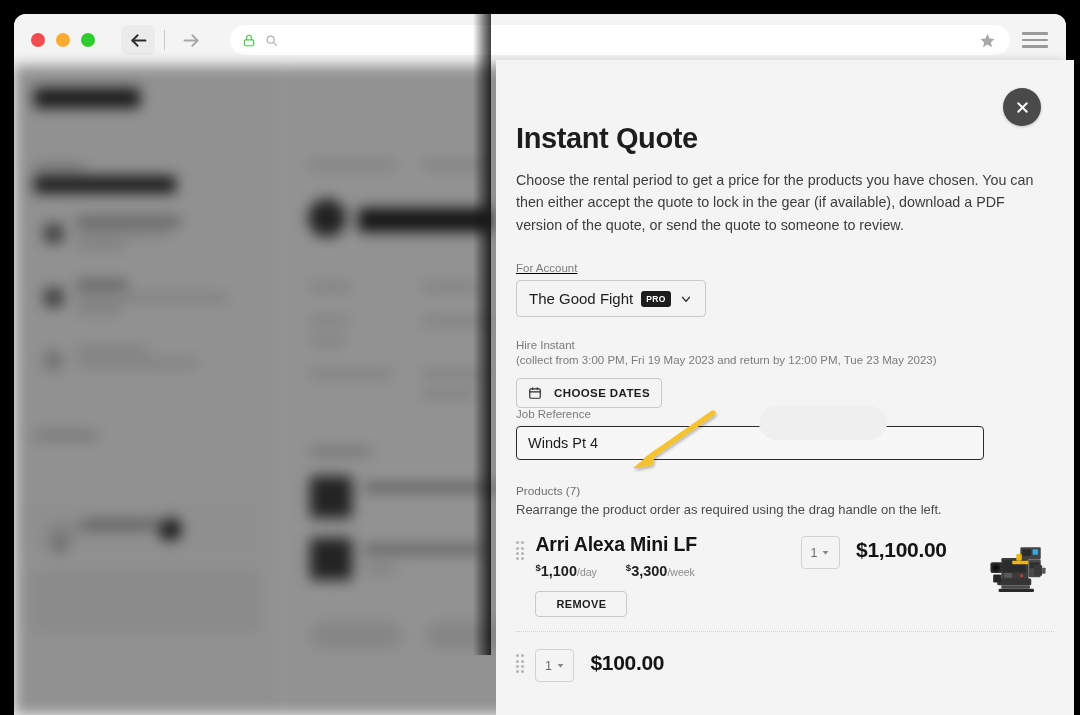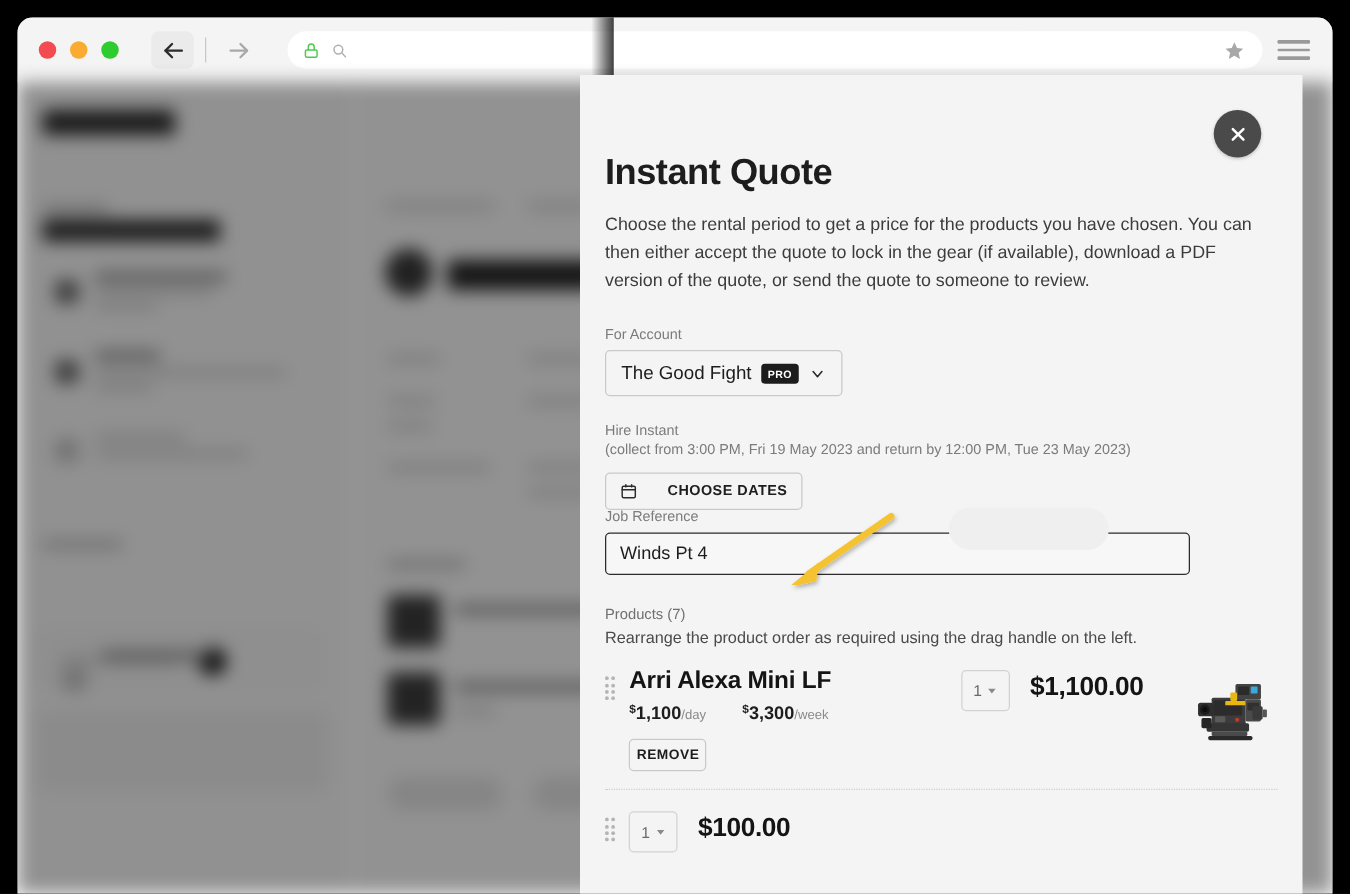--- a/index.html
+++ b/index.html
@@ -138,21 +138,21 @@
 
   
   .panel-shadow {
     position: absolute;
     left: 473px; top: 60px;
     width: 18px; height: 655px;
     background: linear-gradient(to right, rgba(0,0,0,0) 0%, rgba(0,0,0,0.55) 70%, rgba(0,0,0,0.75) 100%);
   }
   .panel {
     position: absolute;
-    left: 464px; top: 60px;
+    left: 496px; top: 60px;
     width: 578px; height: 655px;
     background: #f4f4f4;
     overflow: hidden;
   }
   .panel-inner { padding: 0 20px 0 20px; position: relative; }
 
   .close-btn {
     position: absolute;
     right: 33px; top: 28px;
     width: 38px; height: 38px;
@@ -202,21 +202,21 @@
     letter-spacing: 0.3px;
   }
 
   .hire-date { font-size: 14.5px; font-weight: bold; color: #1d1d1d; margin-top: 1px; }
   .hire-sub { font-size: 11.5px; color: #7b7b7b; margin-top: 3px; }
 
   .choose-dates-btn {
     margin-top: 12px;
     display: inline-flex;
     align-items: center;
-    gap: 24px;
+    gap: 12px;
     border: 1px solid #c9c9c9;
     background: #f4f4f4;
     border-radius: 4px;
     padding: 7px 11px;
     font-size: 11.5px;
     font-weight: bold;
     letter-spacing: 0.4px;
     color: #1d1d1d;
     cursor: pointer;
   }
@@ -268,21 +268,21 @@
   .product-rates { margin-top: 6px; display: flex; gap: 29px; align-items: baseline; }
   .rate { font-size: 14.5px; font-weight: bold; color: #1d1d1d; }
   .rate sup { font-size: 9.5px; vertical-align: 5px; }
   .rate .per { font-size: 10.5px; font-weight: normal; color: #8a8a8a; }
   .remove-btn {
     margin-top: 12px;
     display: inline-block;
     border: 1px solid #c9c9c9;
     border-radius: 4px;
     background: #f4f4f4;
-    padding: 6px 5px;
+    padding: 6px 20px;
     font-size: 11px;
     font-weight: bold;
     letter-spacing: 0.4px;
     color: #1d1d1d;
     cursor: pointer;
   }
 
   .qty-select {
     width: 39px; height: 33px;
     border: 1px solid #d2d2d2;
@@ -434,21 +434,21 @@
           <line x1="18" y1="6" x2="6" y2="18"></line>
       </svg>
     </div>
 
     <div class="panel-inner">
 
       <h1 class="panel-title">Instant Quote</h1>
 
       <p class="panel-desc">Choose the rental period to get a price for the products you have chosen. You can then either accept the quote to lock in the gear (if available), download a PDF version of the quote, or send the quote to someone to review.</p>
 
-      <div style="margin-top:26px;">
+      <div style="margin-top:26px;text-decoration:underline;">
         <div class="field-label">For Account</div>
         <div class="account-select">
           <span class="account-name">The Good Fight</span>
           <span class="pro-badge">PRO</span>
           <svg width="14" height="14" viewBox="0 0 24 24" fill="none" stroke="#2b2b2b" stroke-width="2.2" stroke-linecap="round" stroke-linejoin="round">
             <polyline points="6 9 12 16 18 9"></polyline>
           </svg>
         </div>
       </div>
 

